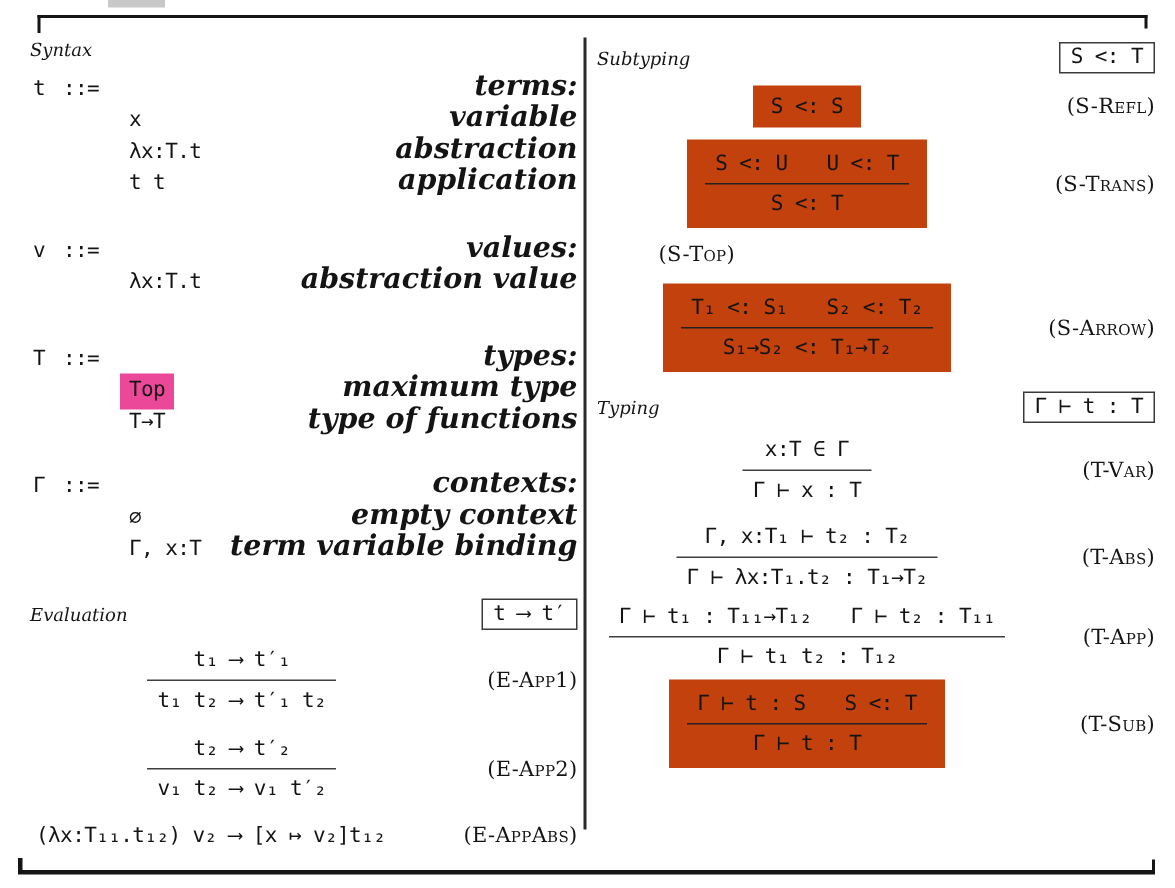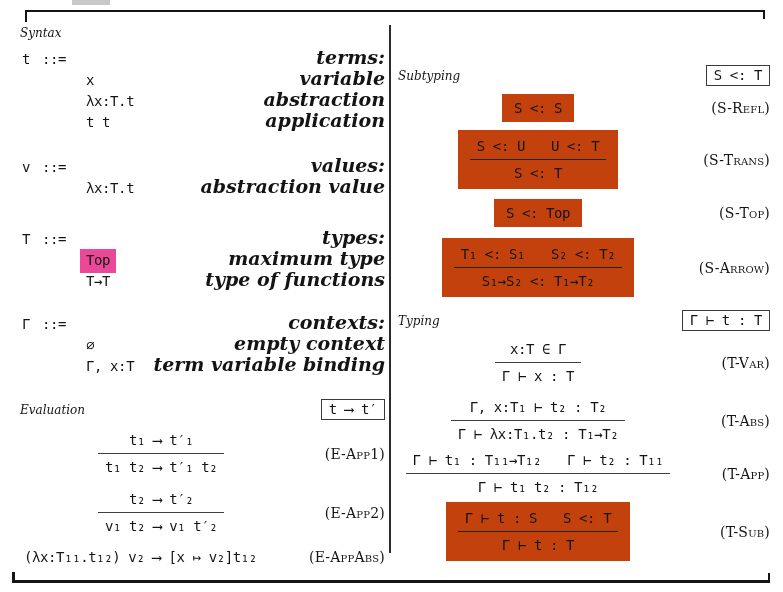--- a/index.html
+++ b/index.html
@@ -26,21 +26,21 @@
 
   
   .g-row { display:flex; align-items:baseline; line-height:21px; height:21px; white-space:nowrap; }
   .sym { margin-left:2px; width:20px; }
   .bnf { width:34px; }
   .acode { margin-left:66px; }
   .hl-code { background:#ec4899; padding:1px 6px 2px; margin-left:60px; }
   .g-v { margin-top:24px; } .g-T { margin-top:30px; } .g-G { margin-top:22px; }
 
   
-  .sec-row { display:flex; align-items:center; justify-content:space-between; height:25px;margin-top:37px; }
+  .sec-row { display:flex; align-items:center; justify-content:space-between; height:25px; }
   .jbox { border:1.4px solid #3a3a3a; padding:1px 7px 2px; white-space:nowrap; }
 
   
   .rule-row { display:flex; align-items:center; }
   .rbody { flex:1 1 auto; display:flex; justify-content:center; }
   .rlabel-right { flex:0 0 92px; text-align:right; }
   .fraction { display:inline-block; text-align:center; white-space:nowrap; }
   .prem { padding:0 7px 4px; line-height:18px; }
   .prem2 { display:flex; justify-content:center; padding:0 7px 4px; line-height:18px; }
   .gap2 { margin-left:26px; }
@@ -206,23 +206,20 @@
             <span>S &lt;: U</span>
             <span class="gap2">U &lt;: T</span>
           </div>
           <div class="conc">S &lt;: T</div>
         </div>
       </div>
       <div class="rlabel rlabel-right">(S-Trans)</div>
     </div>
 
     <div class="rule-row r-stop">
-      <div class="rbody">
-        <div class="hl axline code">S &lt;: Top</div>
-      </div>
       <div class="rlabel rlabel-right">(S-Top)</div>
     </div>
 
     <div class="rule-row r-sarrow">
       <div class="rbody">
         <div class="hl fraction code">
           <div class="prem2">
             <span>T₁ &lt;: S₁</span>
             <span class="gap2">S₂ &lt;: T₂</span>
           </div>

